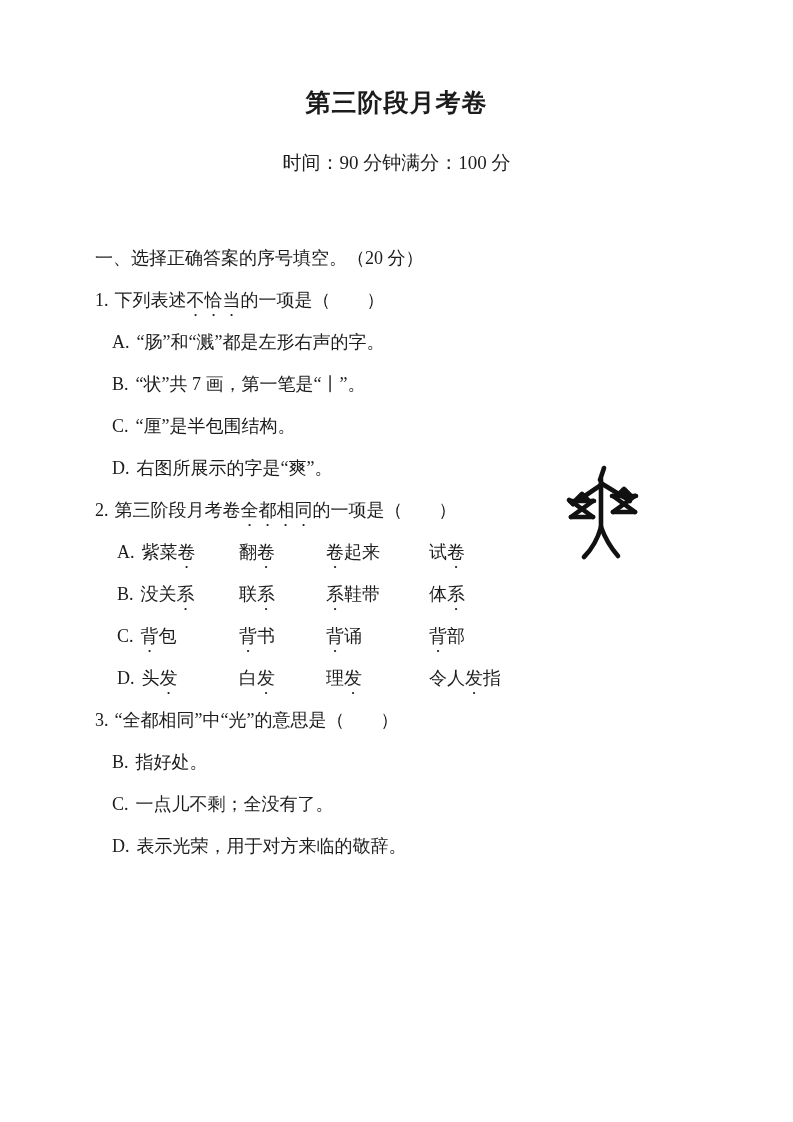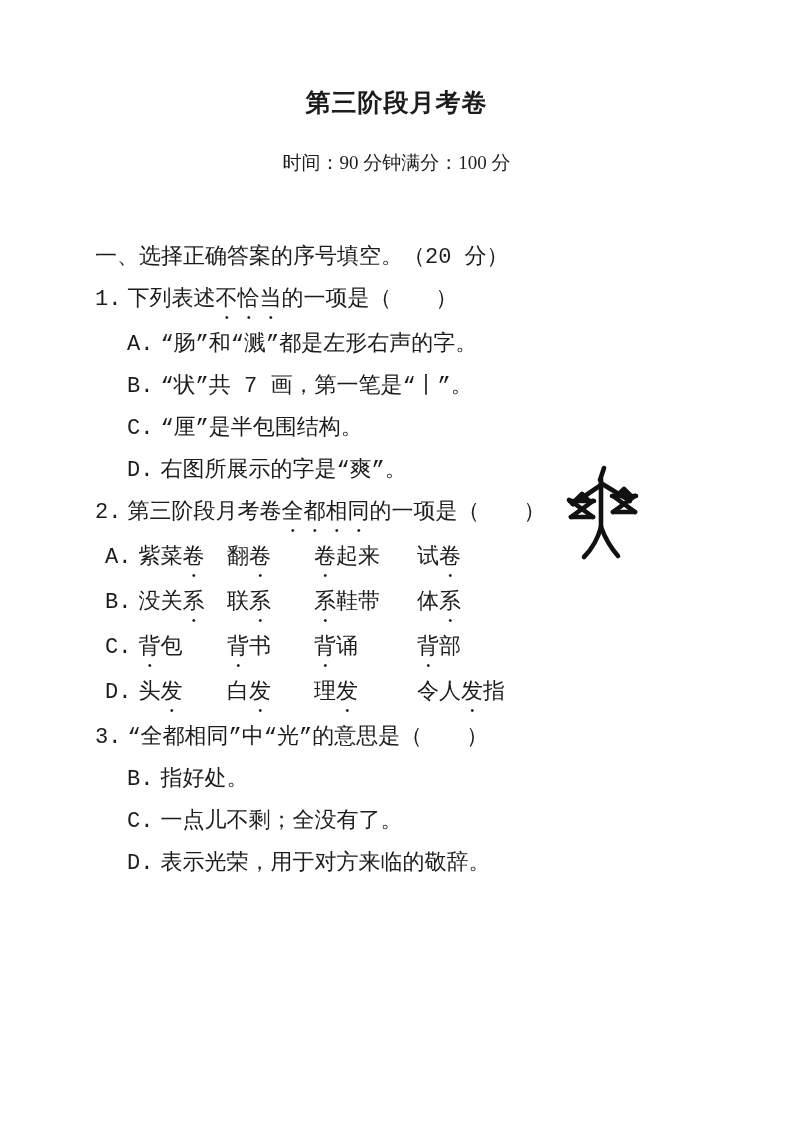--- a/index.html
+++ b/index.html
@@ -7,36 +7,36 @@
     width:793px;height:1122px;
     background:#ffffff;
     color:#1c1c1c;
     font-family:"Liberation Serif","DejaVu Serif",serif;
   }
   .page{position:relative;width:793px;height:1122px;overflow:hidden;background:#fff;}
   .header{text-align:center;}
   .title{font-size:25px;font-weight:bold;margin:0;padding-top:88px;line-height:30px;letter-spacing:1px;}
   .subtitle{font-size:19px;margin-top:34px;line-height:22px;}
   .section-head{font-size:20px;font-weight:bold;margin-top:57px;line-height:23px;letter-spacing:1px;}
-  .body-block{margin-left:95px;font-size:22px;font-family:Liberation Mono, monospace;}
+  .body-block{margin-left:95px;font-size:18px;}
   .line{line-height:42px;white-space:nowrap;}
   .part-heading{margin-top:63px;}
-  .opt{margin-left:32px;}
+  .opt{margin-left:17px;}
   .lab{margin-right:7px;}
   .num{margin-right:6px;}
   .em{
     -webkit-text-emphasis:filled dot #1c1c1c;
     text-emphasis:filled dot #1c1c1c;
     -webkit-text-emphasis-position:under;
     text-emphasis-position:under right;
   }
   .wordgrid{
     display:grid;
     grid-template-columns:122px 87px 103px auto;
-    margin-left:10px;
+    margin-left:22px;
   }
   .figure{
     position:absolute;
     left:561px;top:464px;
     width:92px;height:98px;
   }
   .figure svg{width:100%;height:100%;}
 </style>
 </head>
 <body>

